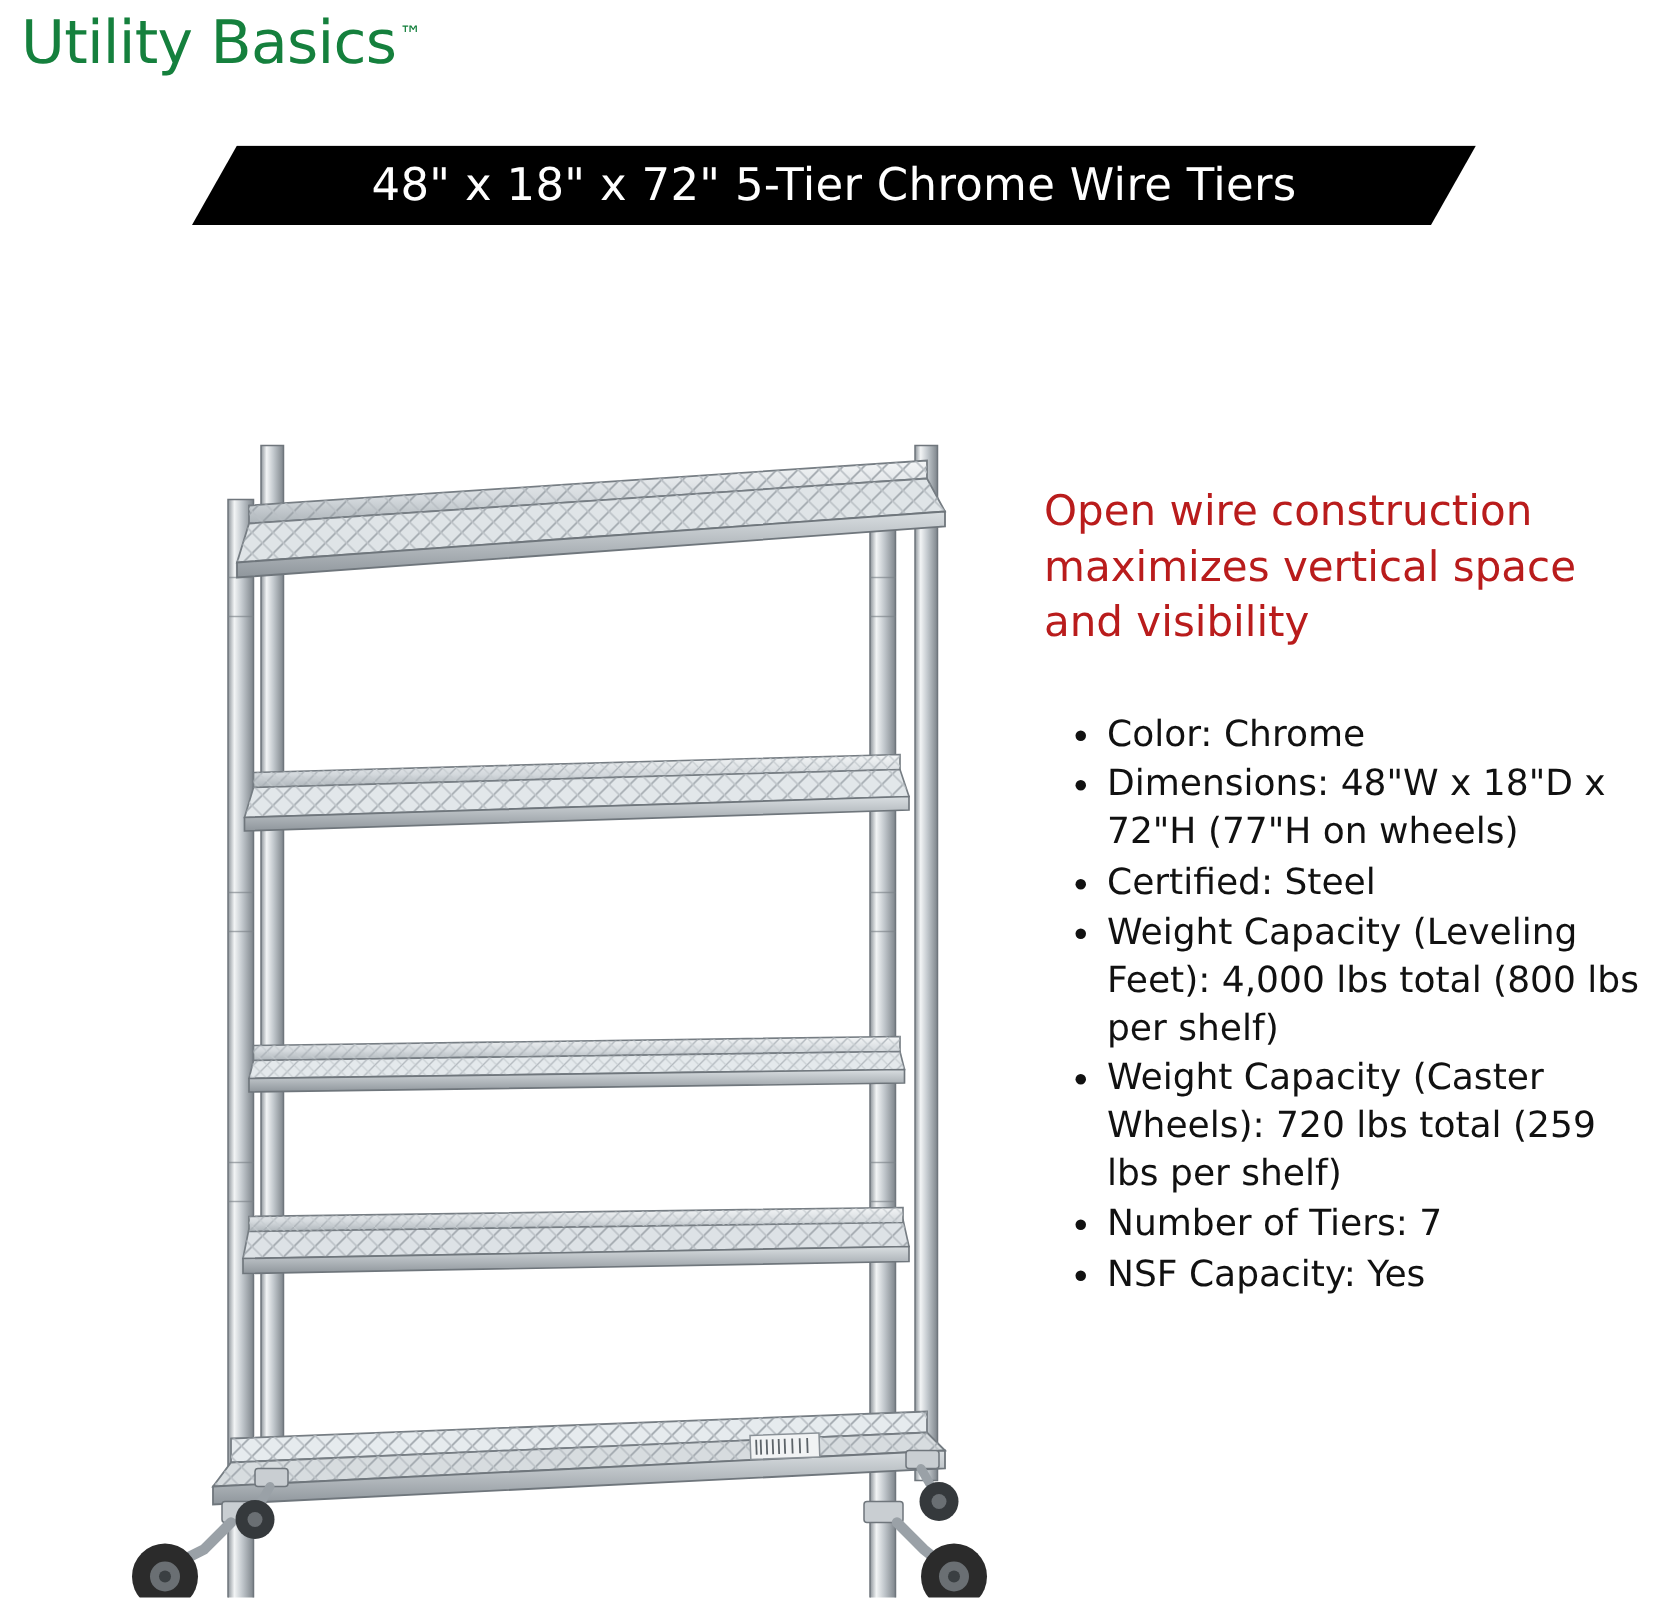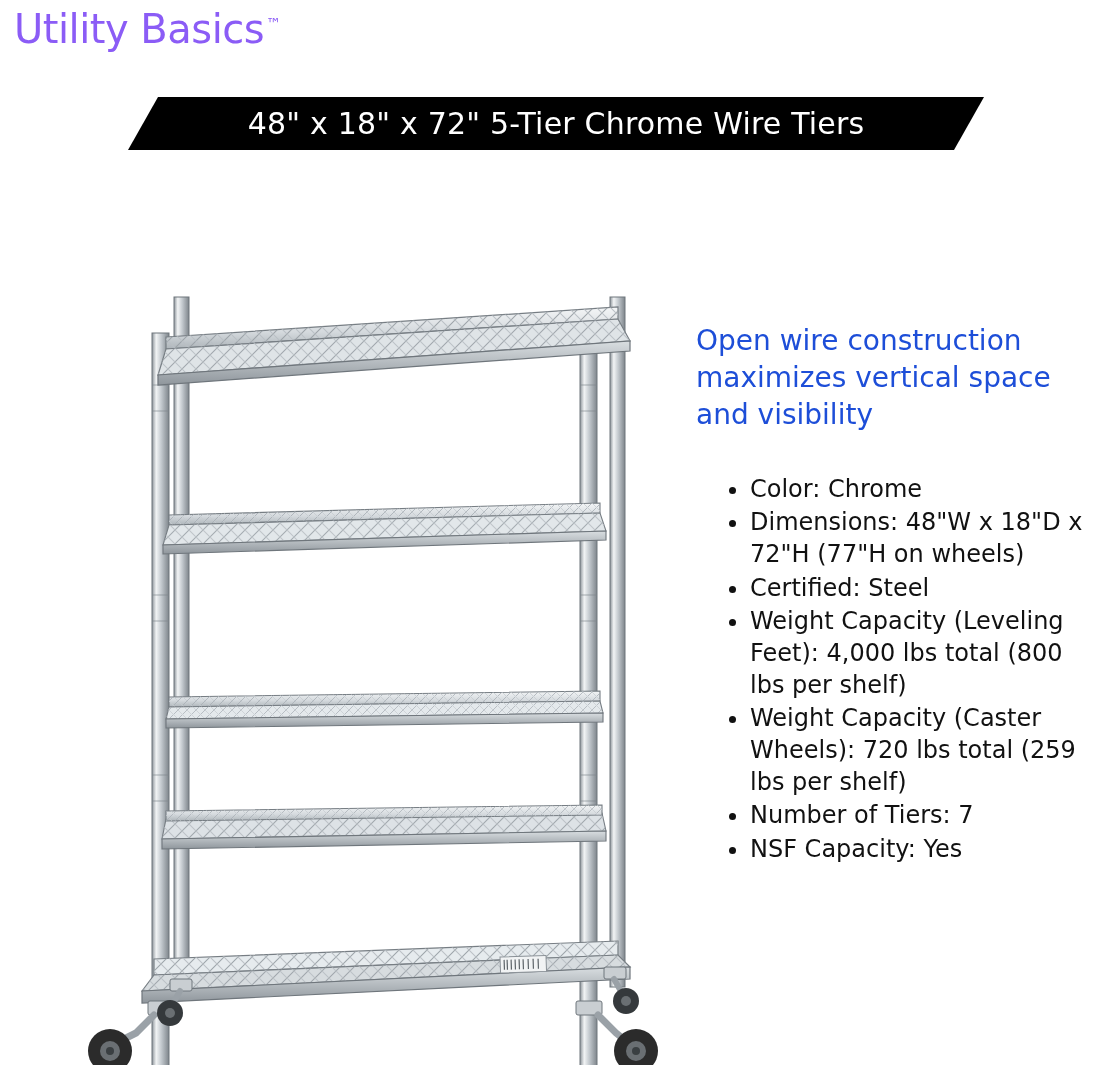--- a/index.html
+++ b/index.html
@@ -17,21 +17,21 @@
   }
 
   
   .brand {
     position: absolute;
     left: 14px;
     top: 6px;
     font-size: 40px;
     font-weight: 400;
     letter-spacing: -0.5px;
-    color: #8b5cf6;
+    color: #15803d;
     white-space: nowrap;
   }
   .brand .tm {
     font-size: 15px;
     vertical-align: super;
     margin-left: 2px;
   }
 
   
   .banner {
@@ -62,31 +62,31 @@
   .copy {
     position: absolute;
     left: 696px;
     top: 322px;
     width: 404px;
   }
   .headline {
     font-size: 28px;
     line-height: 1.33;
     font-weight: 400;
-    color: #1d4ed8;
+    color: #b91c1c;
     margin: 0 0 40px 0;
   }
   .spec-title {
     font-size: 25px;
     text-decoration: underline;
     margin: 0 0 4px 0;
     font-weight: 400;
   }
   ul.specs {
-    margin: 16px;
+    margin: 4px;
     padding-left: 38px;
     list-style: disc;
   }
   ul.specs li {
     font-size: 24px;
     line-height: 1.32;
     margin: 0 0 2px 0;
   }
 
   

